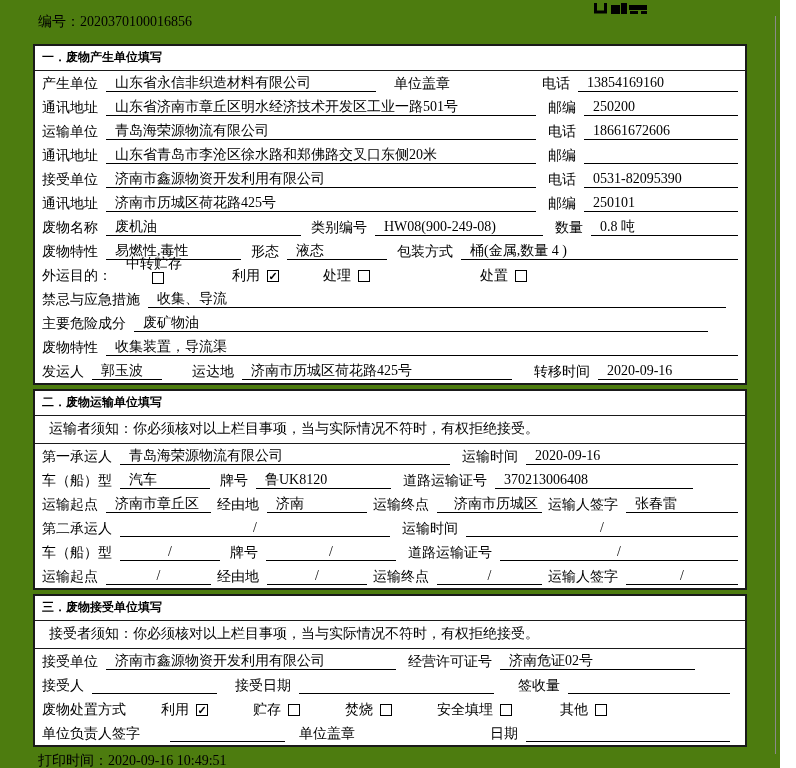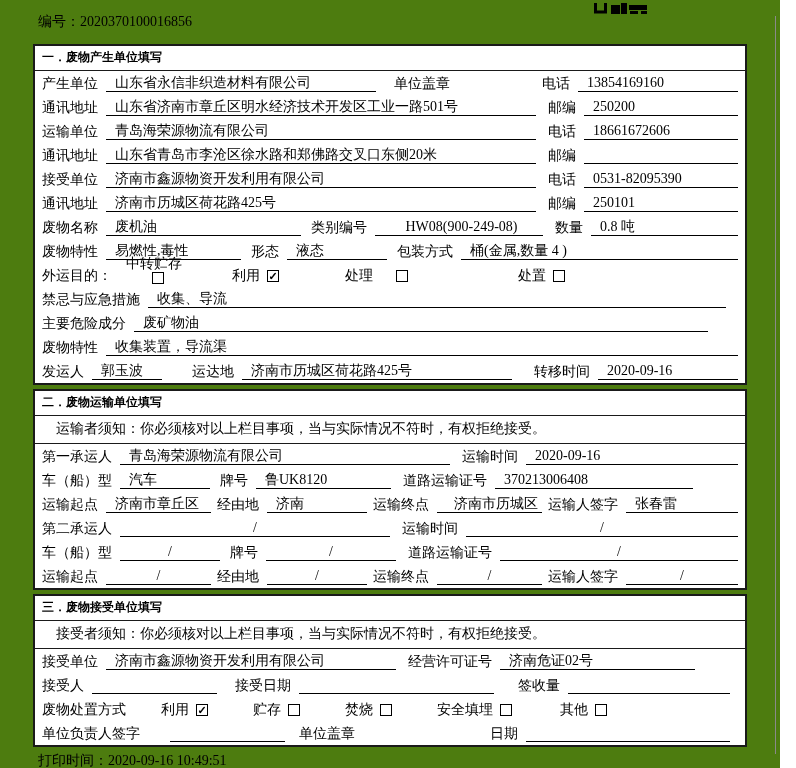--- a/index.html
+++ b/index.html
@@ -18,21 +18,21 @@
                font-size:24px; font-weight:bold; white-space:nowrap; }
   .qr { position:absolute; left:594px; top:0; }
 
   
   .edge-line { position:absolute; left:775px; top:16px; height:738px; width:1px; background:#8a8a8a; }
 
   
   .sections { margin:0 33px 0 33px; }
   .sec { border:2px solid #1a1a1a; margin-bottom:4px; background:#fff; }
   .sec-title { font-weight:bold; font-size:12px; padding:3px 7px 4px; border-bottom:1px solid #1a1a1a; }
-  .note { font-size:14px; padding:4px 21px 5px; border-bottom:1px solid #1a1a1a; }
+  .note { font-size:14px; padding:4px 14px 5px; border-bottom:1px solid #1a1a1a; }
 
   .row { display:flex; align-items:flex-end; height:24px; padding:0 7px 3px 7px;
          font-size:14px; white-space:nowrap; }
   .lab, .txt { flex:0 0 auto; line-height:17px; }
   .uv { flex:0 0 auto; border-bottom:1px solid #000; min-height:17px; line-height:17px;
         margin-left:8px; padding:0 4px 0 9px; overflow:hidden; }
   .uv.grow { flex:1 1 auto; }
   .uv.ctr { text-align:center; padding:0; }
   .cbg { display:inline-flex; align-items:center; flex:0 0 auto; line-height:17px; margin-bottom:0px; }
   .cb { display:inline-block; width:12px; height:12px; border:1px solid #000; margin-left:7px;
@@ -96,21 +96,21 @@
         <div class="row">
           <span class="lab">通讯地址</span>
           <span class="uv" style="min-width: 430px;">济南市历城区荷花路425号</span>
           <span class="lab" style="margin-left: 12px;">邮编</span>
           <span class="uv grow">250101</span>
         </div>
         <div class="row">
           <span class="lab">废物名称</span>
           <span class="uv" style="min-width: 195px;">废机油</span>
           <span class="lab" style="margin-left: 10px;">类别编号</span>
-          <span class="uv" style="min-width: 168px; text-align: center;">HW08(900-249-08)</span>
+          <span class="uv" style="min-width: 168px;">HW08(900-249-08)</span>
           <span class="lab" style="margin-left: 12px;">数量</span>
           <span class="uv grow">0.8 吨</span>
         </div>
         <div class="row">
           <span class="lab">废物特性</span>
           <span class="uv" style="min-width: 135px;">易燃性,毒性</span>
           <span class="lab" style="margin-left: 10px;">形态</span>
           <span class="uv" style="min-width: 100px;">液态</span>
           <span class="lab" style="margin-left: 10px;">包装方式</span>
           <span class="uv grow">桶(金属,数量 4 )</span>
@@ -118,21 +118,21 @@
         <div class="row">
           <span class="lab">外运目的：</span>
           <span class="cbg" style="margin-left: 14px; flex-direction: column;">
             <span class="cbl">中转贮存</span>
             <span class="cb"></span>
           </span>
           <span class="cbg" style="margin-left: 50px;">
             <span class="cbl">利用</span>
             <span class="cb">✓</span>
           </span>
-          <span class="cbg" style="margin-left: 66px; gap: 16px;">
+          <span class="cbg" style="margin-left: 44px;">
             <span class="cbl">处理</span>
             <span class="cb"></span>
           </span>
           <span class="cbg" style="margin-left: 110px;">
             <span class="cbl">处置</span>
             <span class="cb"></span>
           </span>
         </div>
         <div class="row">
           <span class="lab">禁忌与应急措施</span>

